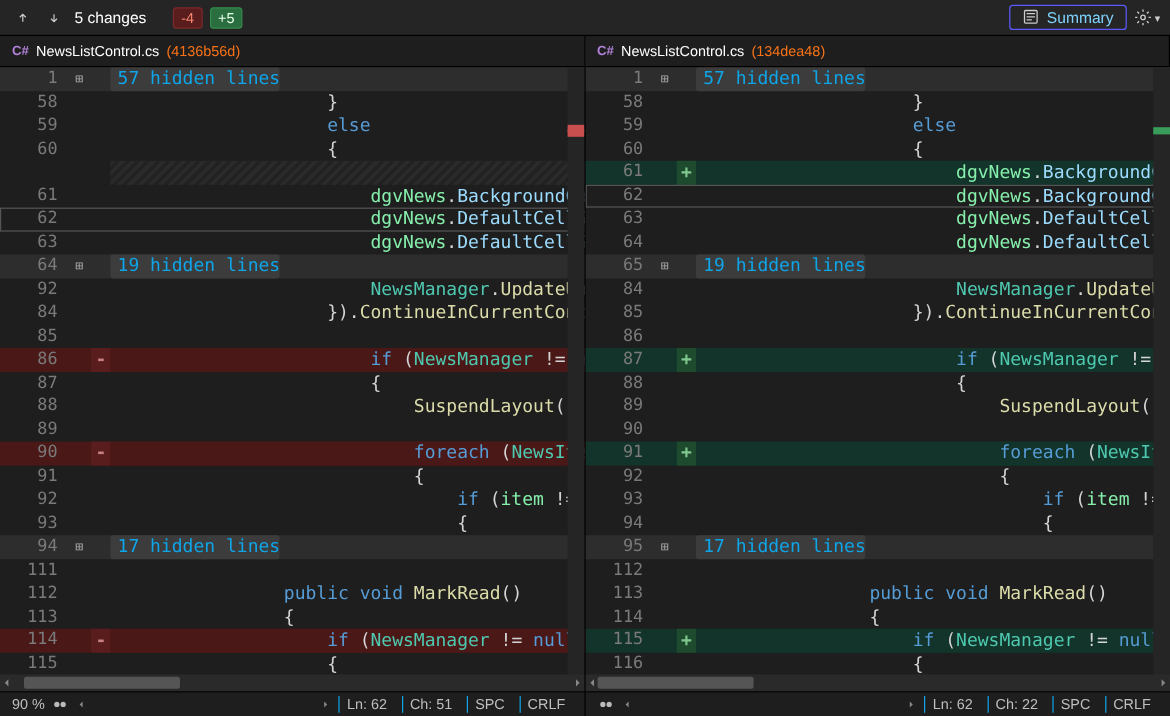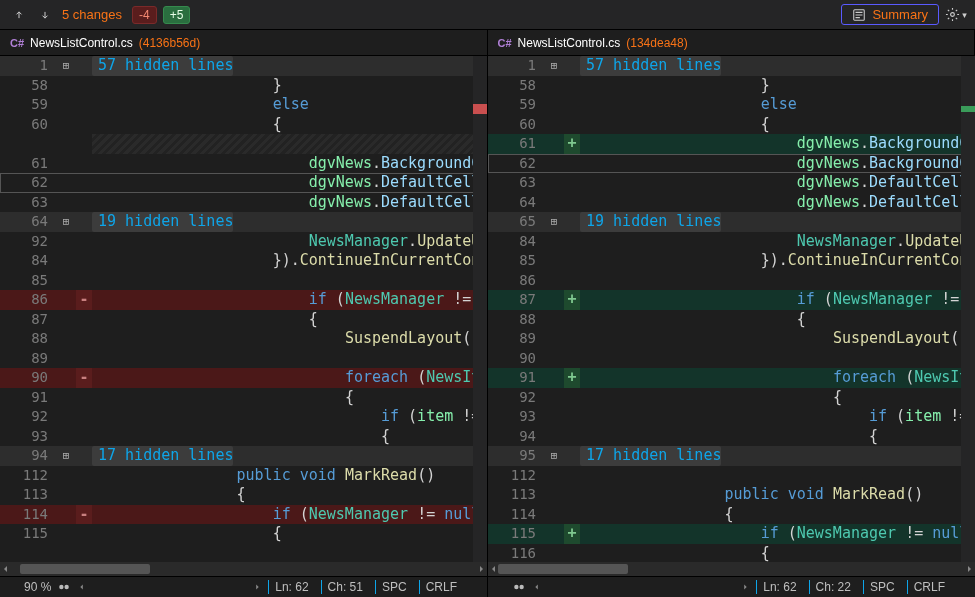--- a/index.html
+++ b/index.html
@@ -1,25 +1,25 @@
 <!DOCTYPE html>
 <html><head>
 <meta charset="utf-8">
 <style>
 html,body{margin:0;padding:0;font-family:"Segoe UI",sans-serif;font-size:13px;background:#1e1e1e;color:#d4d4d4;overflow:hidden;width:975px;height:597px}
 *{box-sizing:border-box}
 .topbar{display:flex;align-items:center;height:30px;background:#252526;border-bottom:1px solid #000;padding:0 8px;gap:6px}
 .topbar .arrows{display:flex;gap:4px}
 .icon-btn{background:none;border:none;color:#ccc;cursor:pointer;display:flex;align-items:center;justify-content:center;width:22px;height:22px;border-radius:3px}
-.topbar .changes{color:#f97316;font-size:13px;margin-right:4px}
+.topbar .changes{color:#ffffff;font-size:13px;margin-right:16px}
 .badge{font-size:12px;padding:1px 6px;border-radius:3px;font-weight:500}
 .badge.del{background:#5a1d1d;color:#f48771;border:1px solid #7a2a2a}
 .badge.add{background:#2a6e3f;color:#e8ffe8;border:1px solid #358a4d}
 .topbar .spacer{flex:1}
-.summary-btn{display:flex;align-items:flex-end;gap:6px;background:transparent;border:1px solid #5a5aff;color:#f97316;padding:2px 10px;border-radius:3px;font-size:13px;cursor:pointer}
+.summary-btn{display:flex;align-items:flex-start;gap:6px;background:transparent;border:1px solid #5a5aff;color:#7dd3fc;padding:2px 10px;border-radius:3px;font-size:13px;cursor:pointer}
 .gear{width:22px;display:flex;align-items:center;justify-content:center;color:#ccc;cursor:pointer;position:relative}
 .gear-caret{margin-left:2px;font-size:9px;color:#ccc}
 .tabrow{display:flex;background:#1e1e1e;border-bottom:1px solid #000;height:26px}
 .tab{display:flex;align-items:center;gap:6px;padding:0 10px;font-size:12px;background:#1e1e1e;border-right:1px solid #000;flex:1;color:#ccc}
 .tab .cs{color:#b180d7;font-weight:700;font-size:11px}
 .tab .fname{color:#fff;font-weight:400}
 .tab .rev{color:#f97316}
 .editors{display:flex;height:520px;background:#1e1e1e;position:relative}
 .pane{flex:1;position:relative;display:flex;flex-direction:column;overflow:hidden;border-right:1px solid #000}
 .pane:last-child{border-right:none}
@@ -46,21 +46,21 @@
 .tok-c{color:#9cdcfe}
 .tok-null{color:#569cd6}
 .tok-var{color:#86efac}
 .overview{position:absolute;right:0;top:0;width:14px;height:100%;background:#252526}
 .ov-mark{position:absolute;right:0;width:14px;height:6px}
 .ov-del{background:#c94f4f}
 .ov-add{background:#3a9c5a}
 .hscroll{height:14px;background:#2a2a2a;display:flex;align-items:center;position:relative}
 .hscroll .thumb{position:absolute;height:10px;top:2px;background:#555;border-radius:2px}
 .status{display:flex;height:21px;background:#1e1e1e;border-top:1px solid #000}
-.status-pane{flex:1;display:flex;align-items:center;gap:6px;padding:0 24px;font-size:12px;color:#bfbfbf;border-right:1px solid #000}
+.status-pane{flex:1;display:flex;align-items:center;gap:6px;padding:0 10px;font-size:12px;color:#bfbfbf;border-right:1px solid #000}
 .status-pane:last-child{border-right:none}
 .status-pane .grow{flex:1}
 .status-cell{padding:0 6px;border-left:1px solid #0ea5e9}
 svg{display:block}
 </style>
 </head>
 <body>
 
 <div class="topbar">
   <div class="arrows">
@@ -125,20 +125,21 @@
         <div class="line"><span class="gutter">85</span><span class="glyph"></span><span class="marker"></span><span class="content"></span></div>
         <div class="line del-bg"><span class="gutter">86</span><span class="glyph"></span><span class="marker del">-</span><span class="content">                        <span class="tok-k">if</span> <span class="tok-s">(</span><span class="tok-t">NewsManager</span> <span class="tok-s">!=</span> <span class="tok-null">null</span></span></div>
         <div class="line"><span class="gutter">87</span><span class="glyph"></span><span class="marker"></span><span class="content">                        <span class="tok-s">{</span></span></div>
         <div class="line"><span class="gutter">88</span><span class="glyph"></span><span class="marker"></span><span class="content">                            <span class="tok-m">SuspendLayout</span><span class="tok-s">();</span></span></div>
         <div class="line"><span class="gutter">89</span><span class="glyph"></span><span class="marker"></span><span class="content"></span></div>
         <div class="line del-bg"><span class="gutter">90</span><span class="glyph"></span><span class="marker del">-</span><span class="content">                            <span class="tok-k">foreach</span> <span class="tok-s">(</span><span class="tok-t">NewsItem</span> </span></div>
         <div class="line"><span class="gutter">91</span><span class="glyph"></span><span class="marker"></span><span class="content">                            <span class="tok-s">{</span></span></div>
         <div class="line"><span class="gutter">92</span><span class="glyph"></span><span class="marker"></span><span class="content">                                <span class="tok-k">if</span> <span class="tok-s">(</span><span class="tok-var">item</span> <span class="tok-s">!=</span> </span></div>
         <div class="line"><span class="gutter">93</span><span class="glyph"></span><span class="marker"></span><span class="content">                                <span class="tok-s">{</span></span></div>
         <div class="line folded"><span class="gutter">94</span><span class="glyph">⊞</span><span class="marker"></span><span class="content">17 hidden lines</span></div>
+        <div class="line"><span class="gutter">111</span><span class="glyph"></span><span class="marker"></span><span class="content"></span></div>
         <div class="line"><span class="gutter">112</span><span class="glyph"></span><span class="marker"></span><span class="content">                <span class="tok-k">public</span> <span class="tok-k">void</span> <span class="tok-m">MarkRead</span><span class="tok-s">()</span></span></div>
         <div class="line"><span class="gutter">113</span><span class="glyph"></span><span class="marker"></span><span class="content">                <span class="tok-s">{</span></span></div>
         <div class="line del-bg"><span class="gutter">114</span><span class="glyph"></span><span class="marker del">-</span><span class="content">                    <span class="tok-k">if</span> <span class="tok-s">(</span><span class="tok-t">NewsManager</span> <span class="tok-s">!=</span> <span class="tok-null">null</span>  </span></div>
         <div class="line"><span class="gutter">115</span><span class="glyph"></span><span class="marker"></span><span class="content">                    <span class="tok-s">{</span></span></div>
       </div>
     <div class="overview" id="left-ov">
         <div class="ov-mark ov-del" style="top: 48px;"></div>
         <div class="ov-mark ov-del" style="top: 52px;"></div>
       </div>
     <div class="hscroll">

